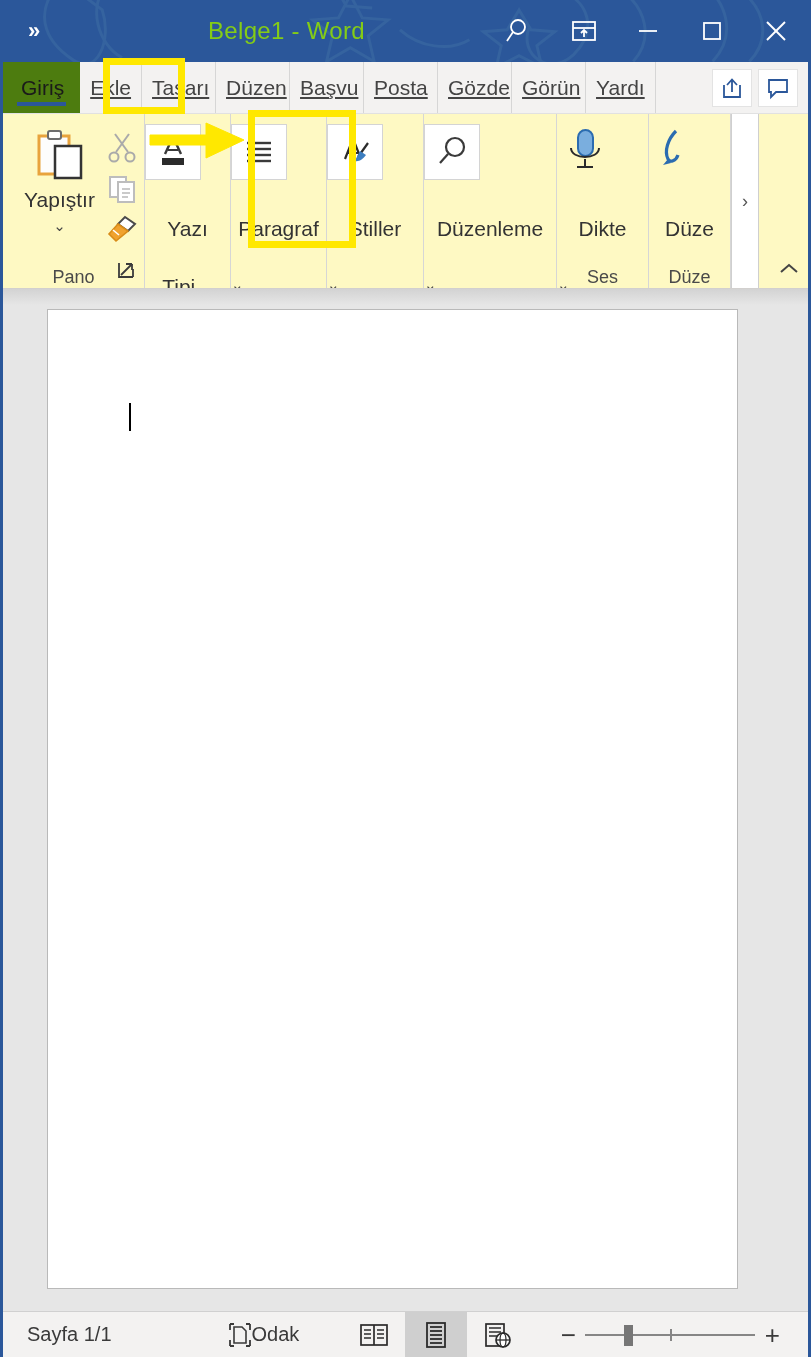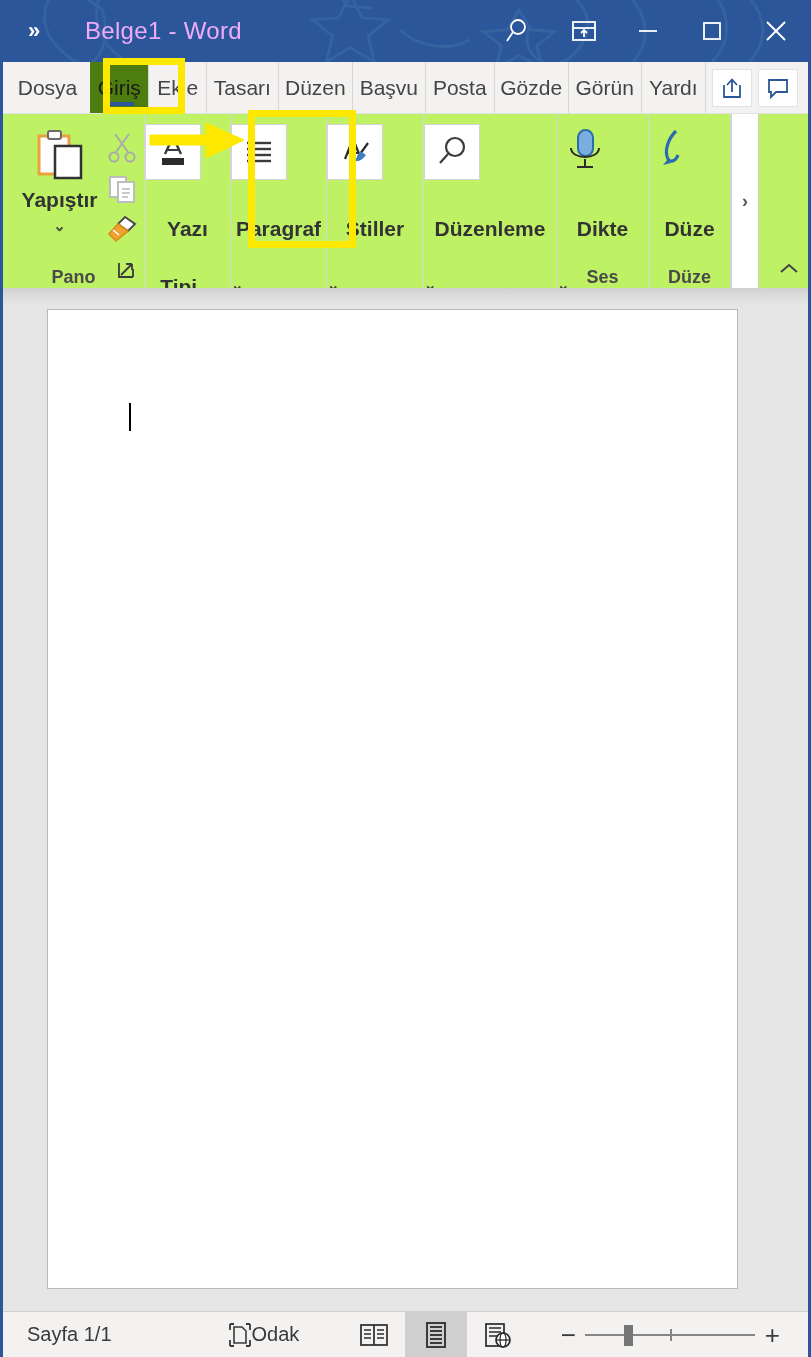--- a/index.html
+++ b/index.html
@@ -34,22 +34,22 @@
   }
   .tb-qat {
     position: relative; z-index: 2;
     color: #ffffff; font-size: 22px;
     width: 62px; text-align: center;
     line-height: 62px; font-weight: 700;
     cursor: default;
   }
   .tb-title {
     position: relative; z-index: 2;
-    color: #f0abfc; font-size: 24px;
-    flex: 1; text-align: left;
+    color: #84cc16; font-size: 24px;
+    flex: 1; text-align: center;
     letter-spacing: 0.3px;
     margin-left: 20px;
     white-space: nowrap;
   }
   .tb-btns {
     position: relative; z-index: 2;
     display: flex; align-items: center;
     height: 62px;
   }
   .tb-btn {
@@ -84,42 +84,41 @@
   }
   .tab:first-child { border-right: none; padding: 0 16px 0 18px; }
   .tab.dosya { border-right: none; }
   .tab.active { color: #1a1a1a; background: #4d7c0f; }
   .tab.active::after {
     content: "";
     position: absolute;
     left: 14px; right: 14px; bottom: 7px;
     height: 4px; background: #2b579a;
   }
-  .tab.clipped { max-width: 74px; justify-content: center; }
+  .tab.clipped { max-width: 74px; justify-content: flex-start; text-decoration: underline; }
   .tabbar-right {
     display: flex; align-items: center; gap: 6px;
     padding: 0 10px 0 6px;
   }
   .tb-icon-btn {
     width: 40px; height: 38px;
     background: #ffffff;
     border: 1px solid #e3e3e3;
     display: flex; align-items: center; justify-content: center;
   }
 
   
   .ribbon {
     position: relative;
     height: 175px;
-    background: #bef264;
+    background: #fef9c3;
     display: flex;
     align-items: stretch;
     border-bottom: 1px solid #d2d0ce;
     overflow: hidden;
-    font-weight: bold;
   }
   .rgroup {
     position: relative;
     display: flex; flex-direction: column;
     align-items: center;
     border-right: 1px solid #d6d6d6;
     padding-top: 10px;
   }
   .rgroup:last-of-type { border-right: none; }
   .rgroup-label {
@@ -334,23 +333,20 @@
         <svg width="30" height="30" viewBox="0 0 30 30">
           <line x1="6" y1="6" x2="24" y2="24" stroke="#fff" stroke-width="1.9"></line>
           <line x1="24" y1="6" x2="6" y2="24" stroke="#fff" stroke-width="1.9"></line>
         </svg>
       </div>
     </div>
   </div>
 
   <div class="tabbar">
     <div class="tabs">
-      <div class="tab dosya">
-        <span>Dosya</span>
-      </div>
       <div class="tab active">
         <span>Giriş</span>
       </div>
       <div class="tab clipped">
         <span>Ekle</span>
       </div>
       <div class="tab clipped">
         <span>Tasarı</span>
       </div>
       <div class="tab clipped">

